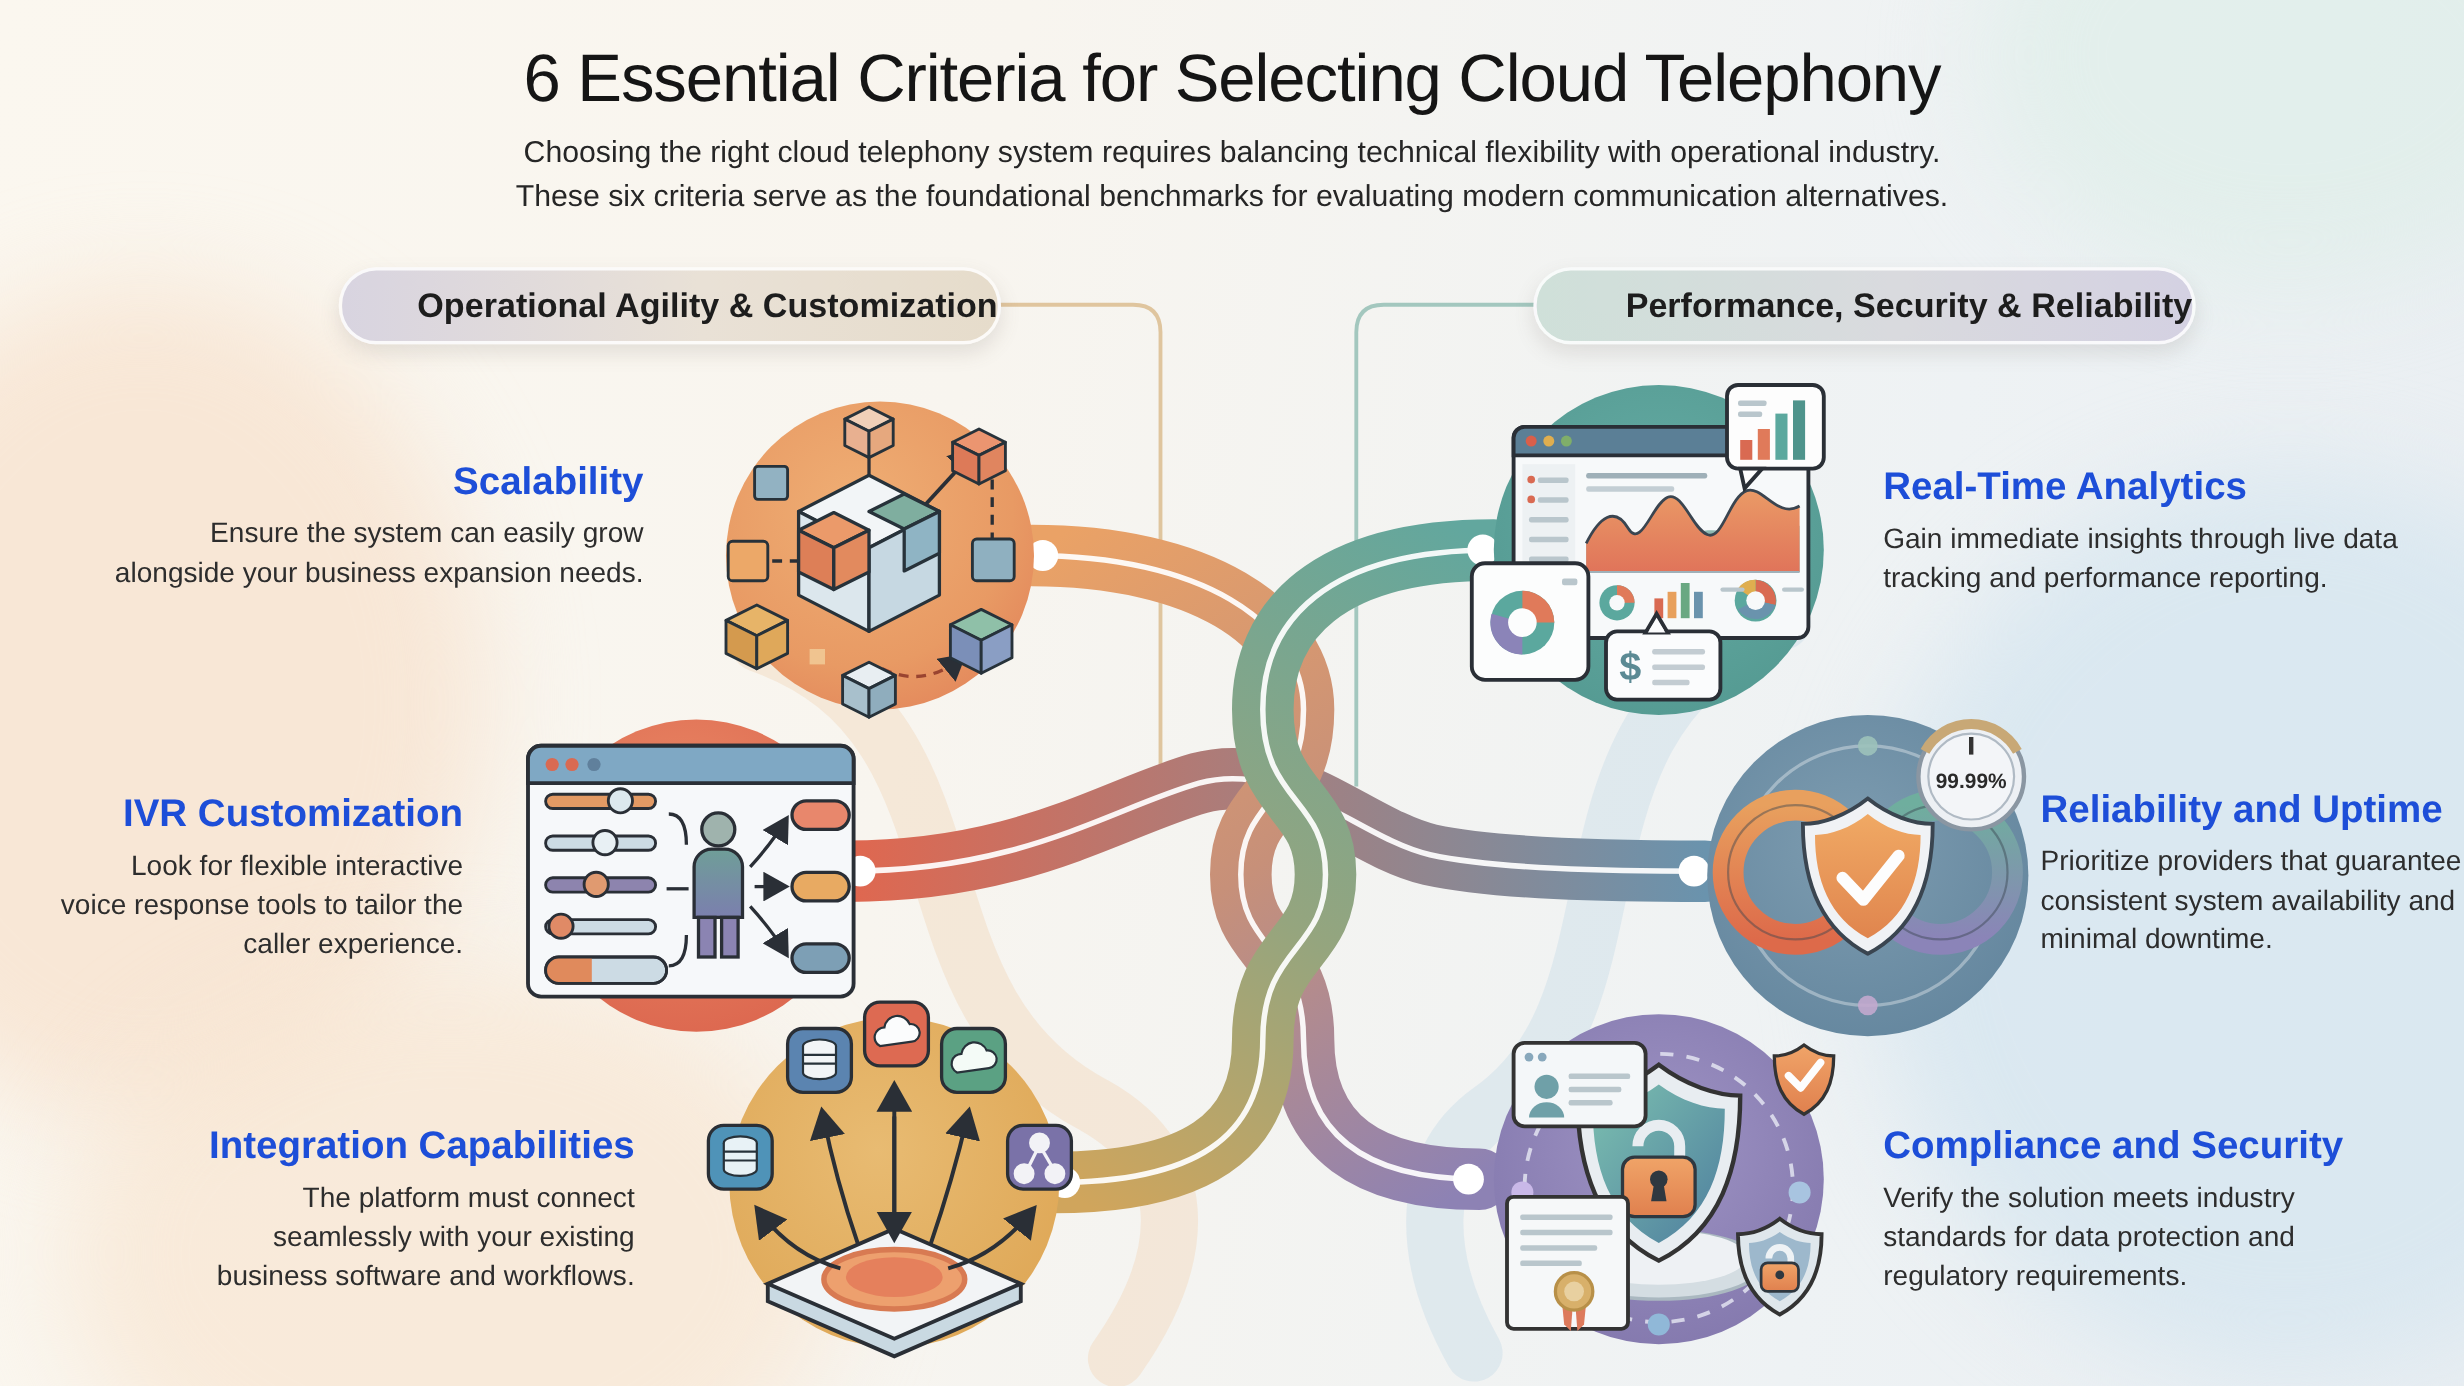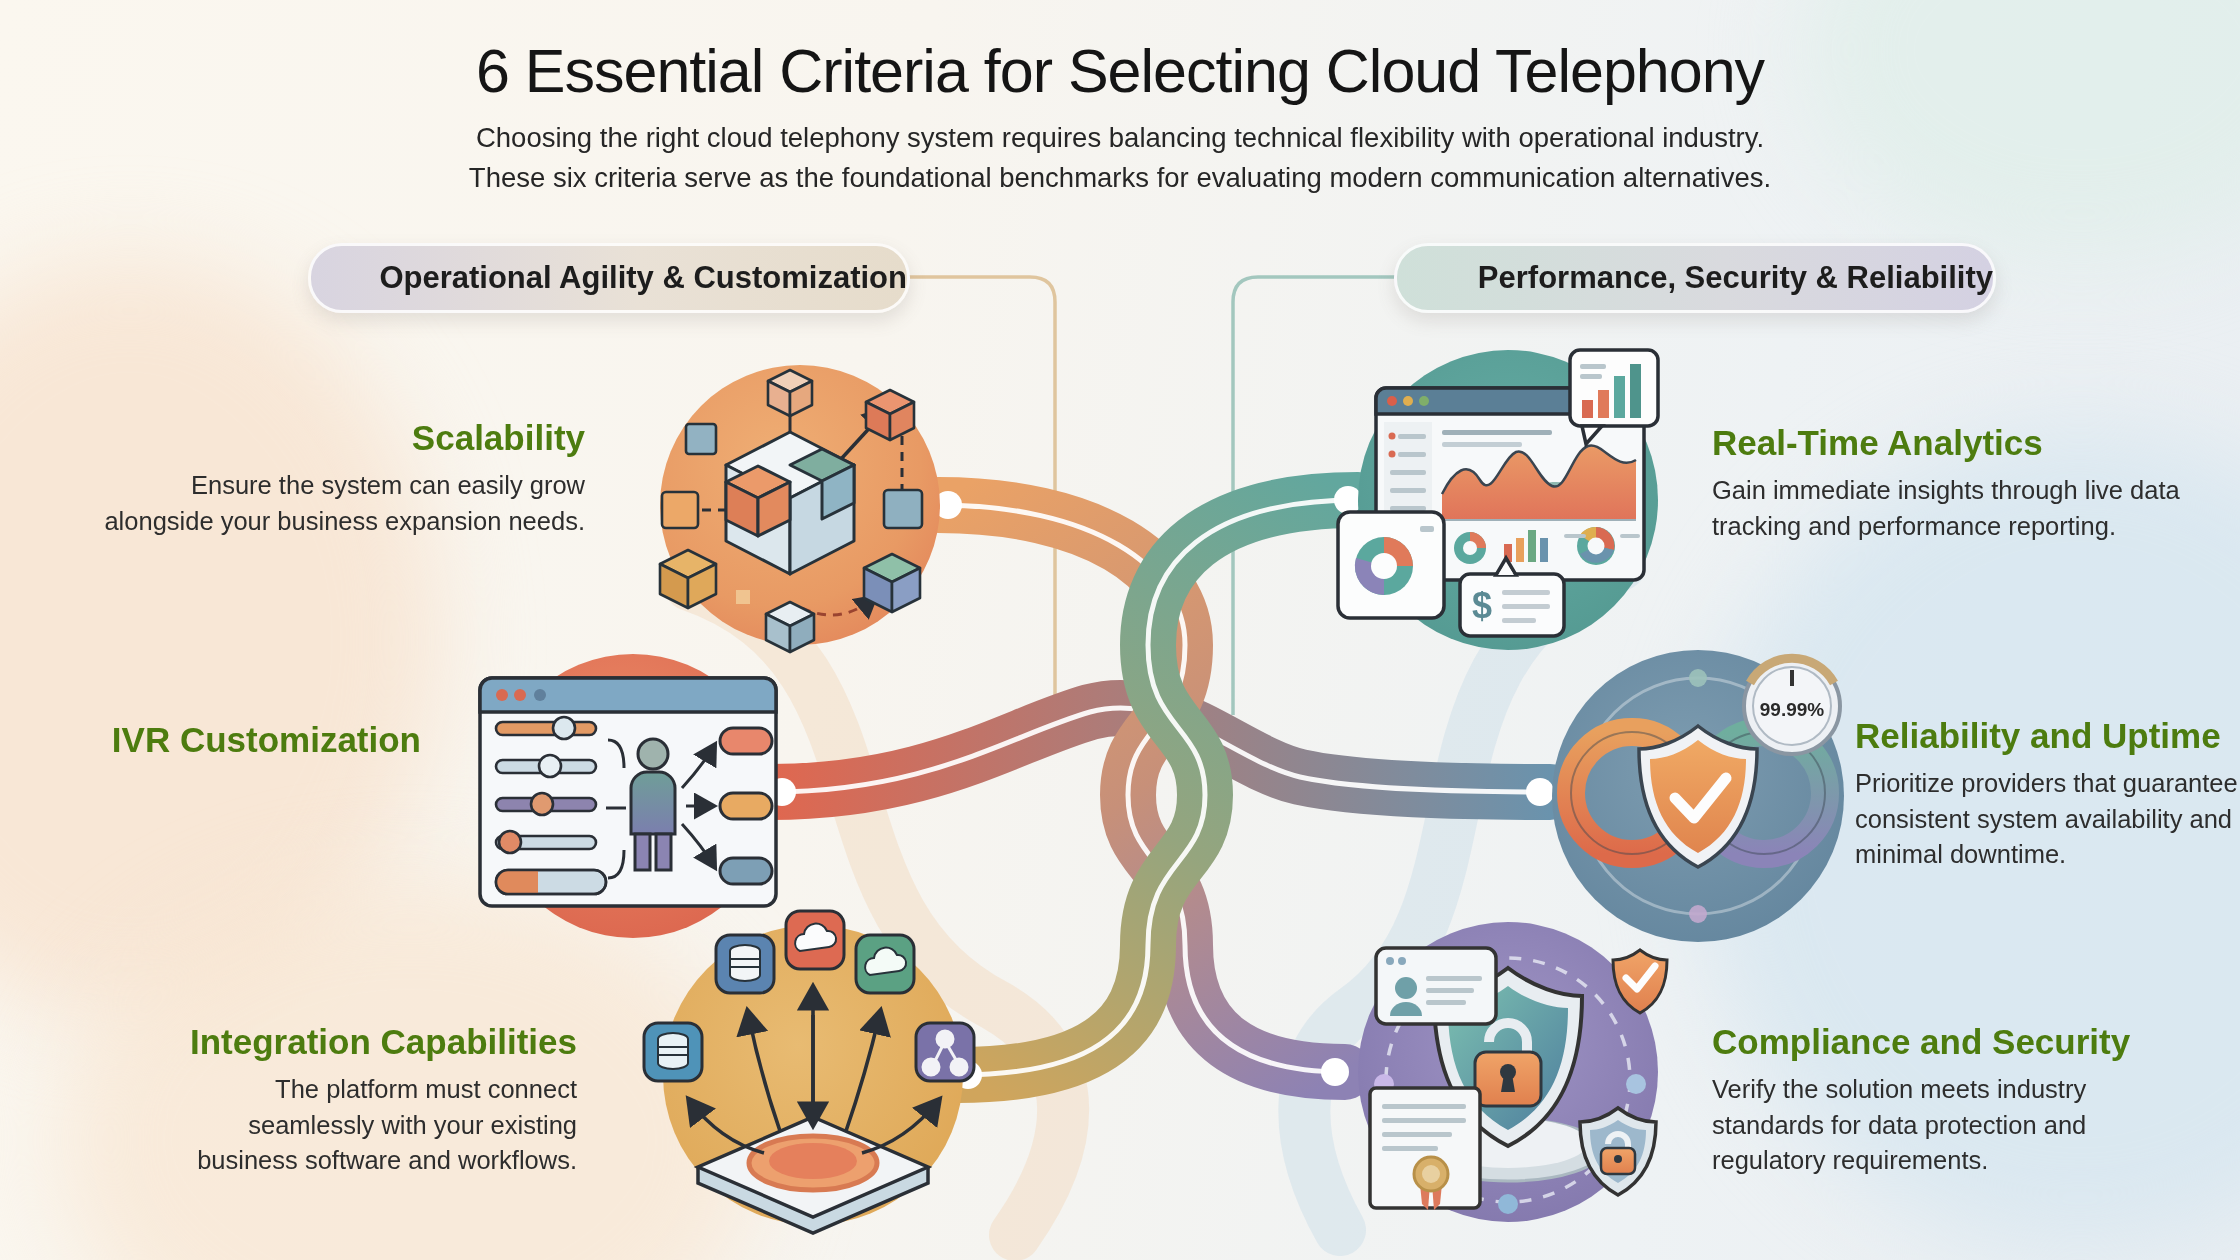--- a/index.html
+++ b/index.html
@@ -19,21 +19,21 @@
       font-size:27.5px;color:#262626;}
   .subtitle.s1{top:122px;} .subtitle.s2{top:162px;}
   .pill{position:absolute;top:243px;height:64px;width:596px;border-radius:34px;z-index:6;
       display:flex;align-items:center;justify-content:flex-end;
       font-size:31px;font-weight:bold;color:#1d1d1d;
       border:3px solid rgba(255,255,255,.85);
       box-shadow:0 8px 18px rgba(110,100,95,.16);}
   .pill.left{left:308px;background:linear-gradient(90deg,#d8d4e0 0%,#e9e1d6 55%,#e6dccb 100%);}
   .pill.right{left:1394px;background:linear-gradient(90deg,#cfe0d9 0%,#d9dade 55%,#d4d1e2 100%);}
   .item{position:absolute;z-index:6;}
-  .item .t{font-size:35px;font-weight:bold;color:#4d7c0f;margin:0 0 10px 0;}
+  .item .t{font-size:35px;font-weight:bold;color:#1d4ed8;margin:0 0 10px 0;}
   .item .d{font-size:25.5px;line-height:1.4;color:#2d2d2d;margin:0;}
   .item.right-align{text-align:right;}
   .icon-wrap{position:absolute;z-index:5;}
   svg{overflow:visible;display:block;}
   .badge-text{font-family:"Liberation Sans",sans-serif;font-weight:bold;}
 </style>
 </head>
 <body>
 
 <div class="canvas">
@@ -97,20 +97,21 @@
   <div class="pill right">
     <span>Performance, Security &amp; Reliability</span>
   </div>
 
   <div class="item right-align" style="left:85px;top:418px;width:500px;">
     <p class="t">Scalability</p>
     <p class="d">Ensure the system can easily grow alongside your business expansion needs.</p>
   </div>
   <div class="item right-align" style="left:55px;top:720px;width:366px;">
     <p class="t">IVR Customization</p>
+    <p class="d">Look for flexible interactive voice response tools to tailor the caller experience.</p>
   </div>
   <div class="item right-align" style="left:165px;top:1022px;width:412px;">
     <p class="t">Integration Capabilities</p>
     <p class="d">The platform must connect seamlessly with your existing business software and workflows.</p>
   </div>
 
   <div class="item" style="left:1712px;top:423px;width:540px;">
     <p class="t">Real-Time Analytics</p>
     <p class="d">Gain immediate insights through live data tracking and performance reporting.</p>
   </div>

